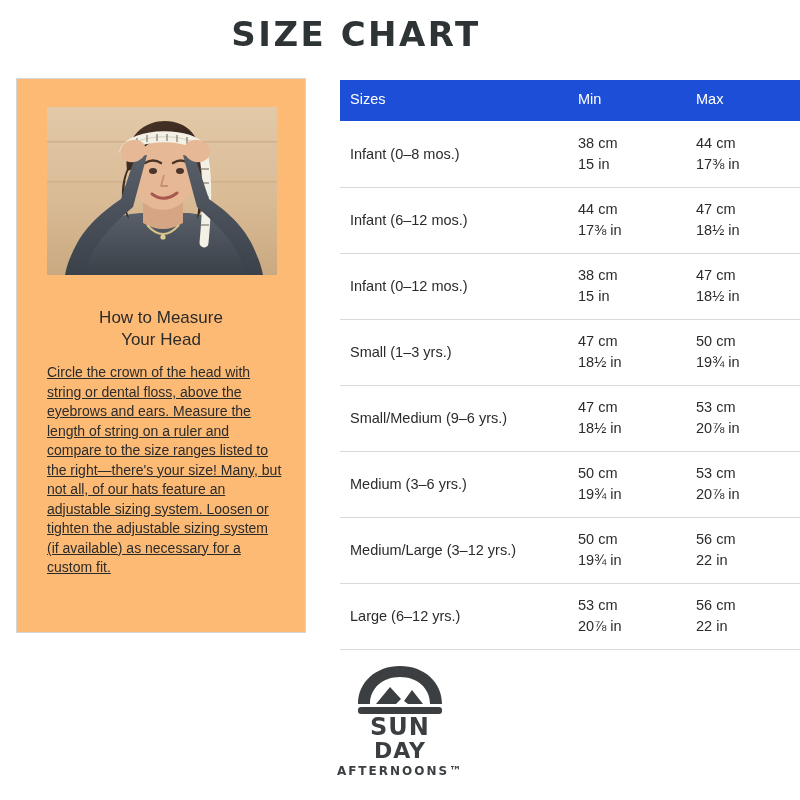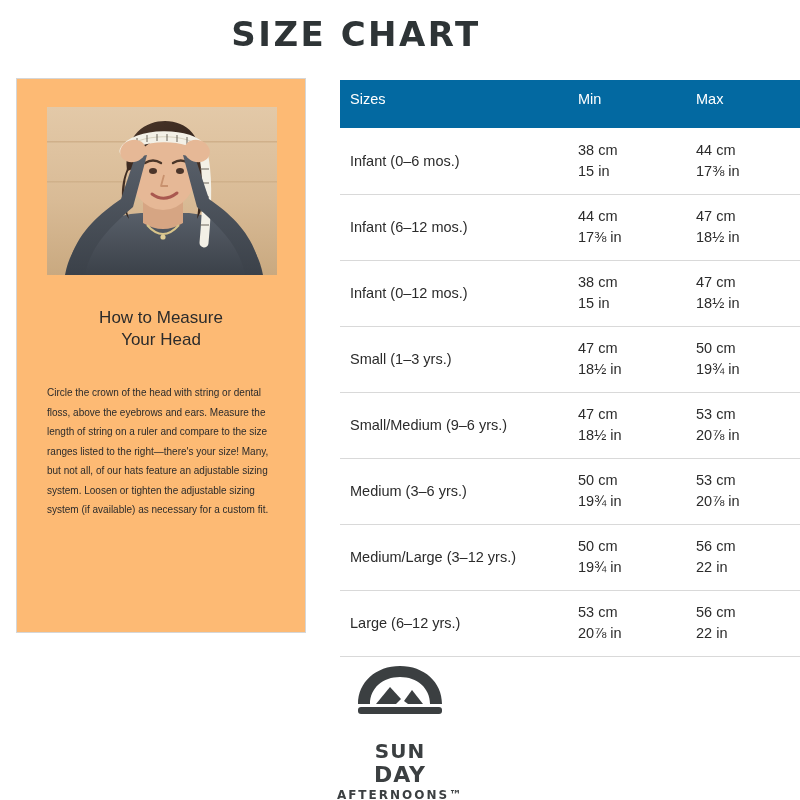--- a/index.html
+++ b/index.html
@@ -62,48 +62,49 @@
     left: 0;
     width: 100%;
     text-align: center;
     font-size: 17px;
     line-height: 22px;
     color: #2b2b2b;
   }
 
   .howto-body {
     position: absolute;
-    top: 304px;
+    top: 284px;
     left: 30px;
     width: 235px;
-    font-size: 10px;
+    font-size: 14px;
     line-height: 19.5px;
     color: #2b2b2b;
     text-align: left;
+    text-decoration: underline;
   }
 
   
   .table-wrap {
     position: absolute;
     left: 340px;
     top: 80px;
     width: 444px;
   }
   table.size-table {
     border-collapse: collapse;
     width: 444px;
     table-layout: fixed;
   }
   table.size-table thead th {
-    background: #0369a1;
+    background: #1d4ed8;
     color: #ffffff;
     text-align: left;
     font-weight: normal;
     font-size: 14.5px;
-    padding: 11px 0 21px 10px;
+    padding: 11px 0 14px 10px;
   }
   table.size-table thead th.c1 { width: 214px; }
   table.size-table thead th.c2 { width: 104px; padding-left: 14px; }
   table.size-table thead th.c3 { width: 126px; padding-left: 14px; }
 
   table.size-table tbody td {
     border-bottom: 1px solid #d9d9d9;
     font-size: 14.5px;
     color: #2b2b2b;
     vertical-align: middle;
@@ -128,21 +129,21 @@
     margin: 0 auto;
     width: 96px;
     height: 56px;
   }
   .logo .word {
     font-family: "DejaVu Sans", sans-serif;
     font-weight: bold;
     color: #3b3f41;
     letter-spacing: 1px;
   }
-  .logo .w1 { font-size: 20px; line-height: 23px; margin-top: 24px; }
+  .logo .w1 { font-size: 24px; line-height: 23px; }
   .logo .w2 { font-size: 22px; line-height: 23px; }
   .logo .w3 { font-size: 12px; letter-spacing: 2px; line-height: 14px; padding-top: 2px; }
 </style>
 </head>
 <body>
 
 <div class="page">
 
   <div class="title">SIZE CHART</div>
 
@@ -230,21 +231,21 @@
     <table class="size-table">
       <thead>
         <tr>
           <th class="c1">Sizes</th>
           <th class="c2">Min</th>
           <th class="c3">Max</th>
         </tr>
       </thead>
       <tbody>
         <tr>
-          <td>Infant (0–6 mos.)</td>
+          <td>Infant (0–8 mos.)</td>
           <td class="num">
             <span class="cm">38 cm</span>
             <span class="inch">15 in</span>
           </td>
           <td class="num">
             <span class="cm">44 cm</span>
             <span class="inch">17⅜ in</span>
           </td>
         </tr>
         <tr>

